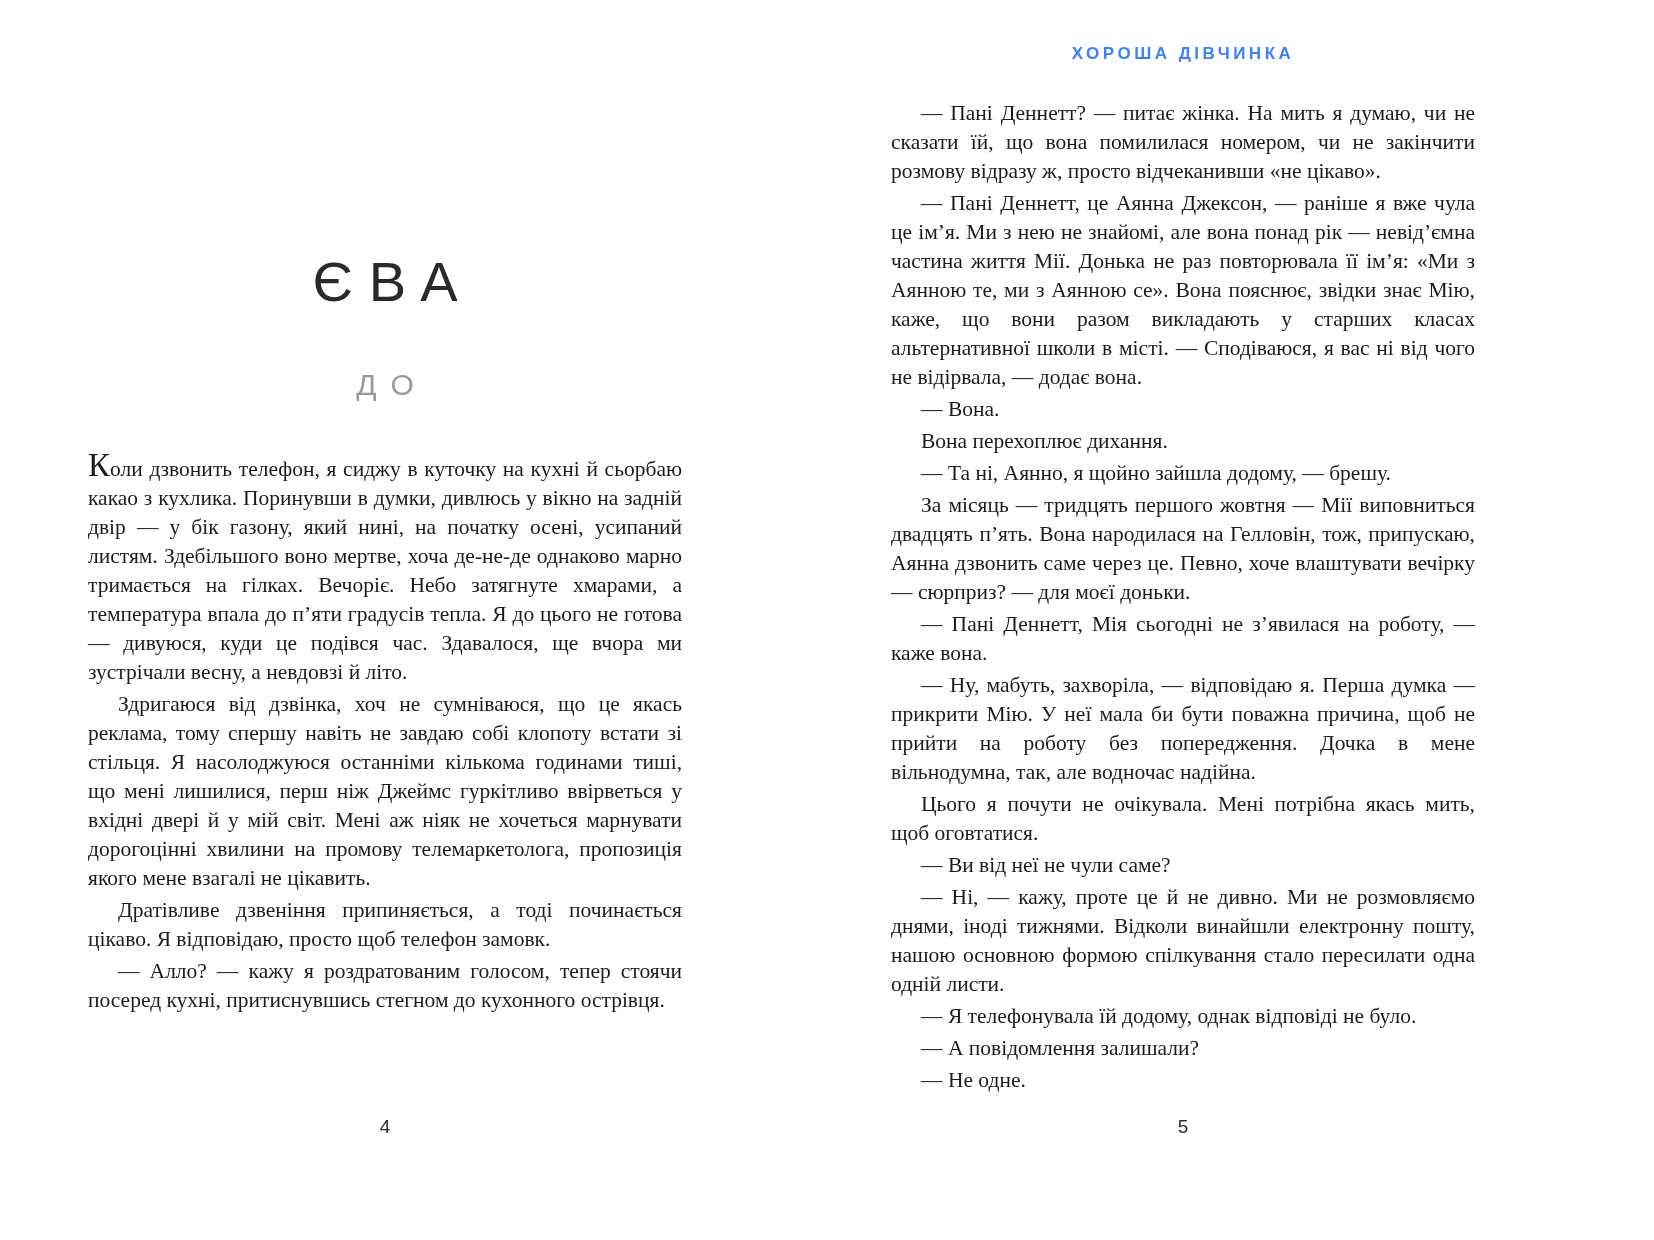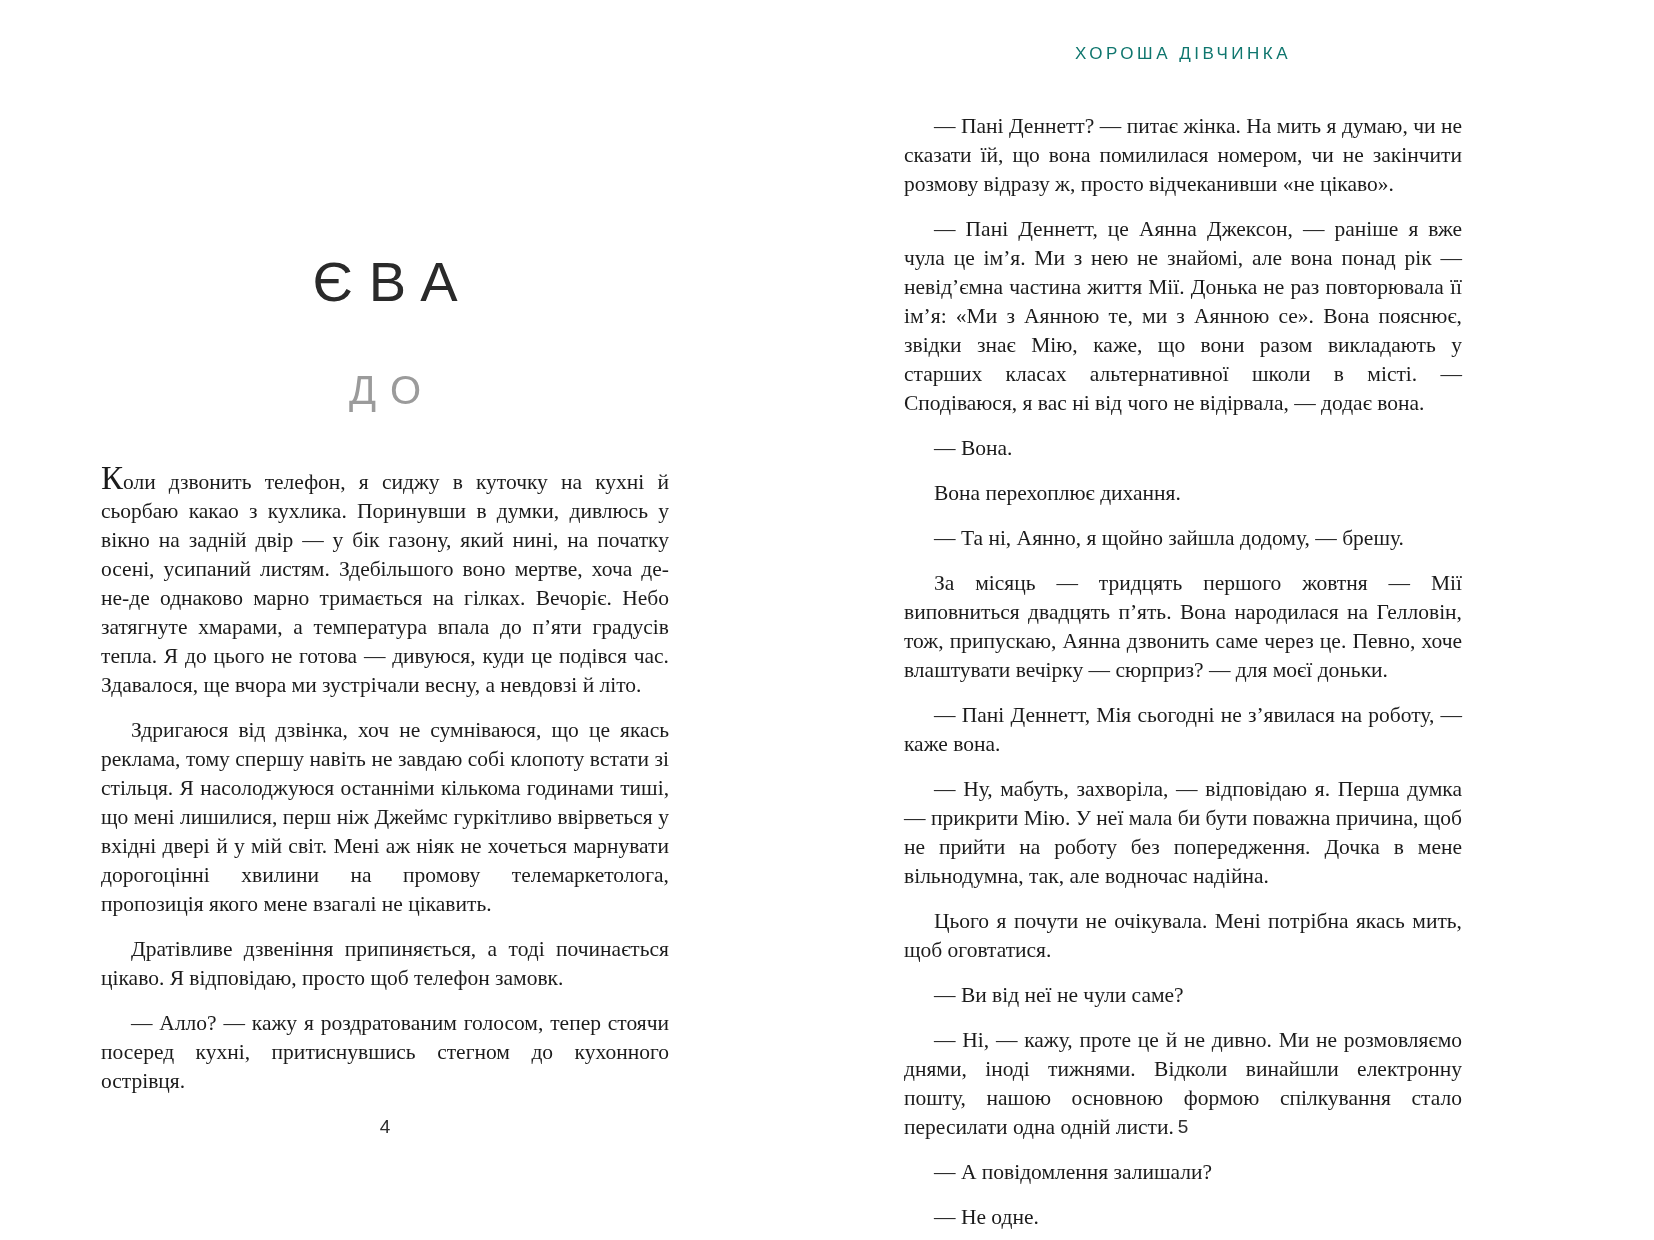--- a/index.html
+++ b/index.html
@@ -39,48 +39,49 @@
     letter-spacing: 16px;
     text-indent: 16px; 
     color: #2a2a2a;
   }
   .chapter-subtitle {
     margin: 0;
     padding-top: 42px;
     text-align: center;
     font-family: "Liberation Sans", sans-serif;
     font-weight: 400;
-    font-size: 40px;
+    font-size: 30px;
     letter-spacing: 14px;
     text-indent: 14px;
     color: #9b9b9b;
   }
   .running-header {
     position: absolute;
     top: 44px;
     left: 0;
     width: 100%;
     text-align: center;
     font-family: "Liberation Sans", sans-serif;
     font-size: 17px;
     letter-spacing: 3.5px;
-    color: #0f766e;
+    color: #3b82f6;
+    font-weight: bold;
   }
   .body-text {
     position: absolute;
     left: 0;
     width: 100%;
     font-size: 21.5px;
     line-height: 29px;
     text-align: justify;
   }
   .page-left .body-text { top: 446px; }
   .page-right .body-text { top: 96px; }
   .body-text p {
-    margin: 16px;
+    margin: 3px;
     text-indent: 30px;
   }
   .body-text p.first {
     text-indent: 0;
   }
   .dropcap {
     font-size: 33px;
     line-height: 1;
   }
   .page-number {
@@ -121,20 +122,21 @@
       <p>— Пані Деннетт, це Аянна Джексон, — раніше я вже чула це ім’я. Ми з нею не знайомі, але вона понад рік — невід’ємна частина життя Мії. Донька не раз повторювала її ім’я: «Ми з Аянною те, ми з Аянною се». Вона пояснює, звідки знає Мію, каже, що вони разом викладають у старших класах альтернативної школи в місті. — Сподіваюся, я вас ні від чого не відірвала, — додає вона.</p>
       <p>— Вона.</p>
       <p>Вона перехоплює дихання.</p>
       <p>— Та ні, Аянно, я щойно зайшла додому, — брешу.</p>
       <p>За місяць — тридцять першого жовтня — Мії виповниться двадцять п’ять. Вона народилася на Гелловін, тож, припускаю, Аянна дзвонить саме через це. Певно, хоче влаштувати вечірку — сюрприз? — для моєї доньки.</p>
       <p>— Пані Деннетт, Мія сьогодні не з’явилася на роботу, — каже вона.</p>
       <p>— Ну, мабуть, захворіла, — відповідаю я. Перша думка — прикрити Мію. У неї мала би бути поважна причина, щоб не прийти на роботу без попередження. Дочка в мене вільнодумна, так, але водночас надійна.</p>
       <p>Цього я почути не очікувала. Мені потрібна якась мить, щоб оговтатися.</p>
       <p>— Ви від неї не чули саме?</p>
       <p>— Ні, — кажу, проте це й не дивно. Ми не розмовляємо днями, іноді тижнями. Відколи винайшли електронну пошту, нашою основною формою спілкування стало пересилати одна одній листи.</p>
+      <p>— Я телефонувала їй додому, однак відповіді не було.</p>
       <p>— А повідомлення залишали?</p>
       <p>— Не одне.</p>
     </div>
 
     <div class="page-number">5</div>
   </div>
 
 </div>
 
 </body></html>

